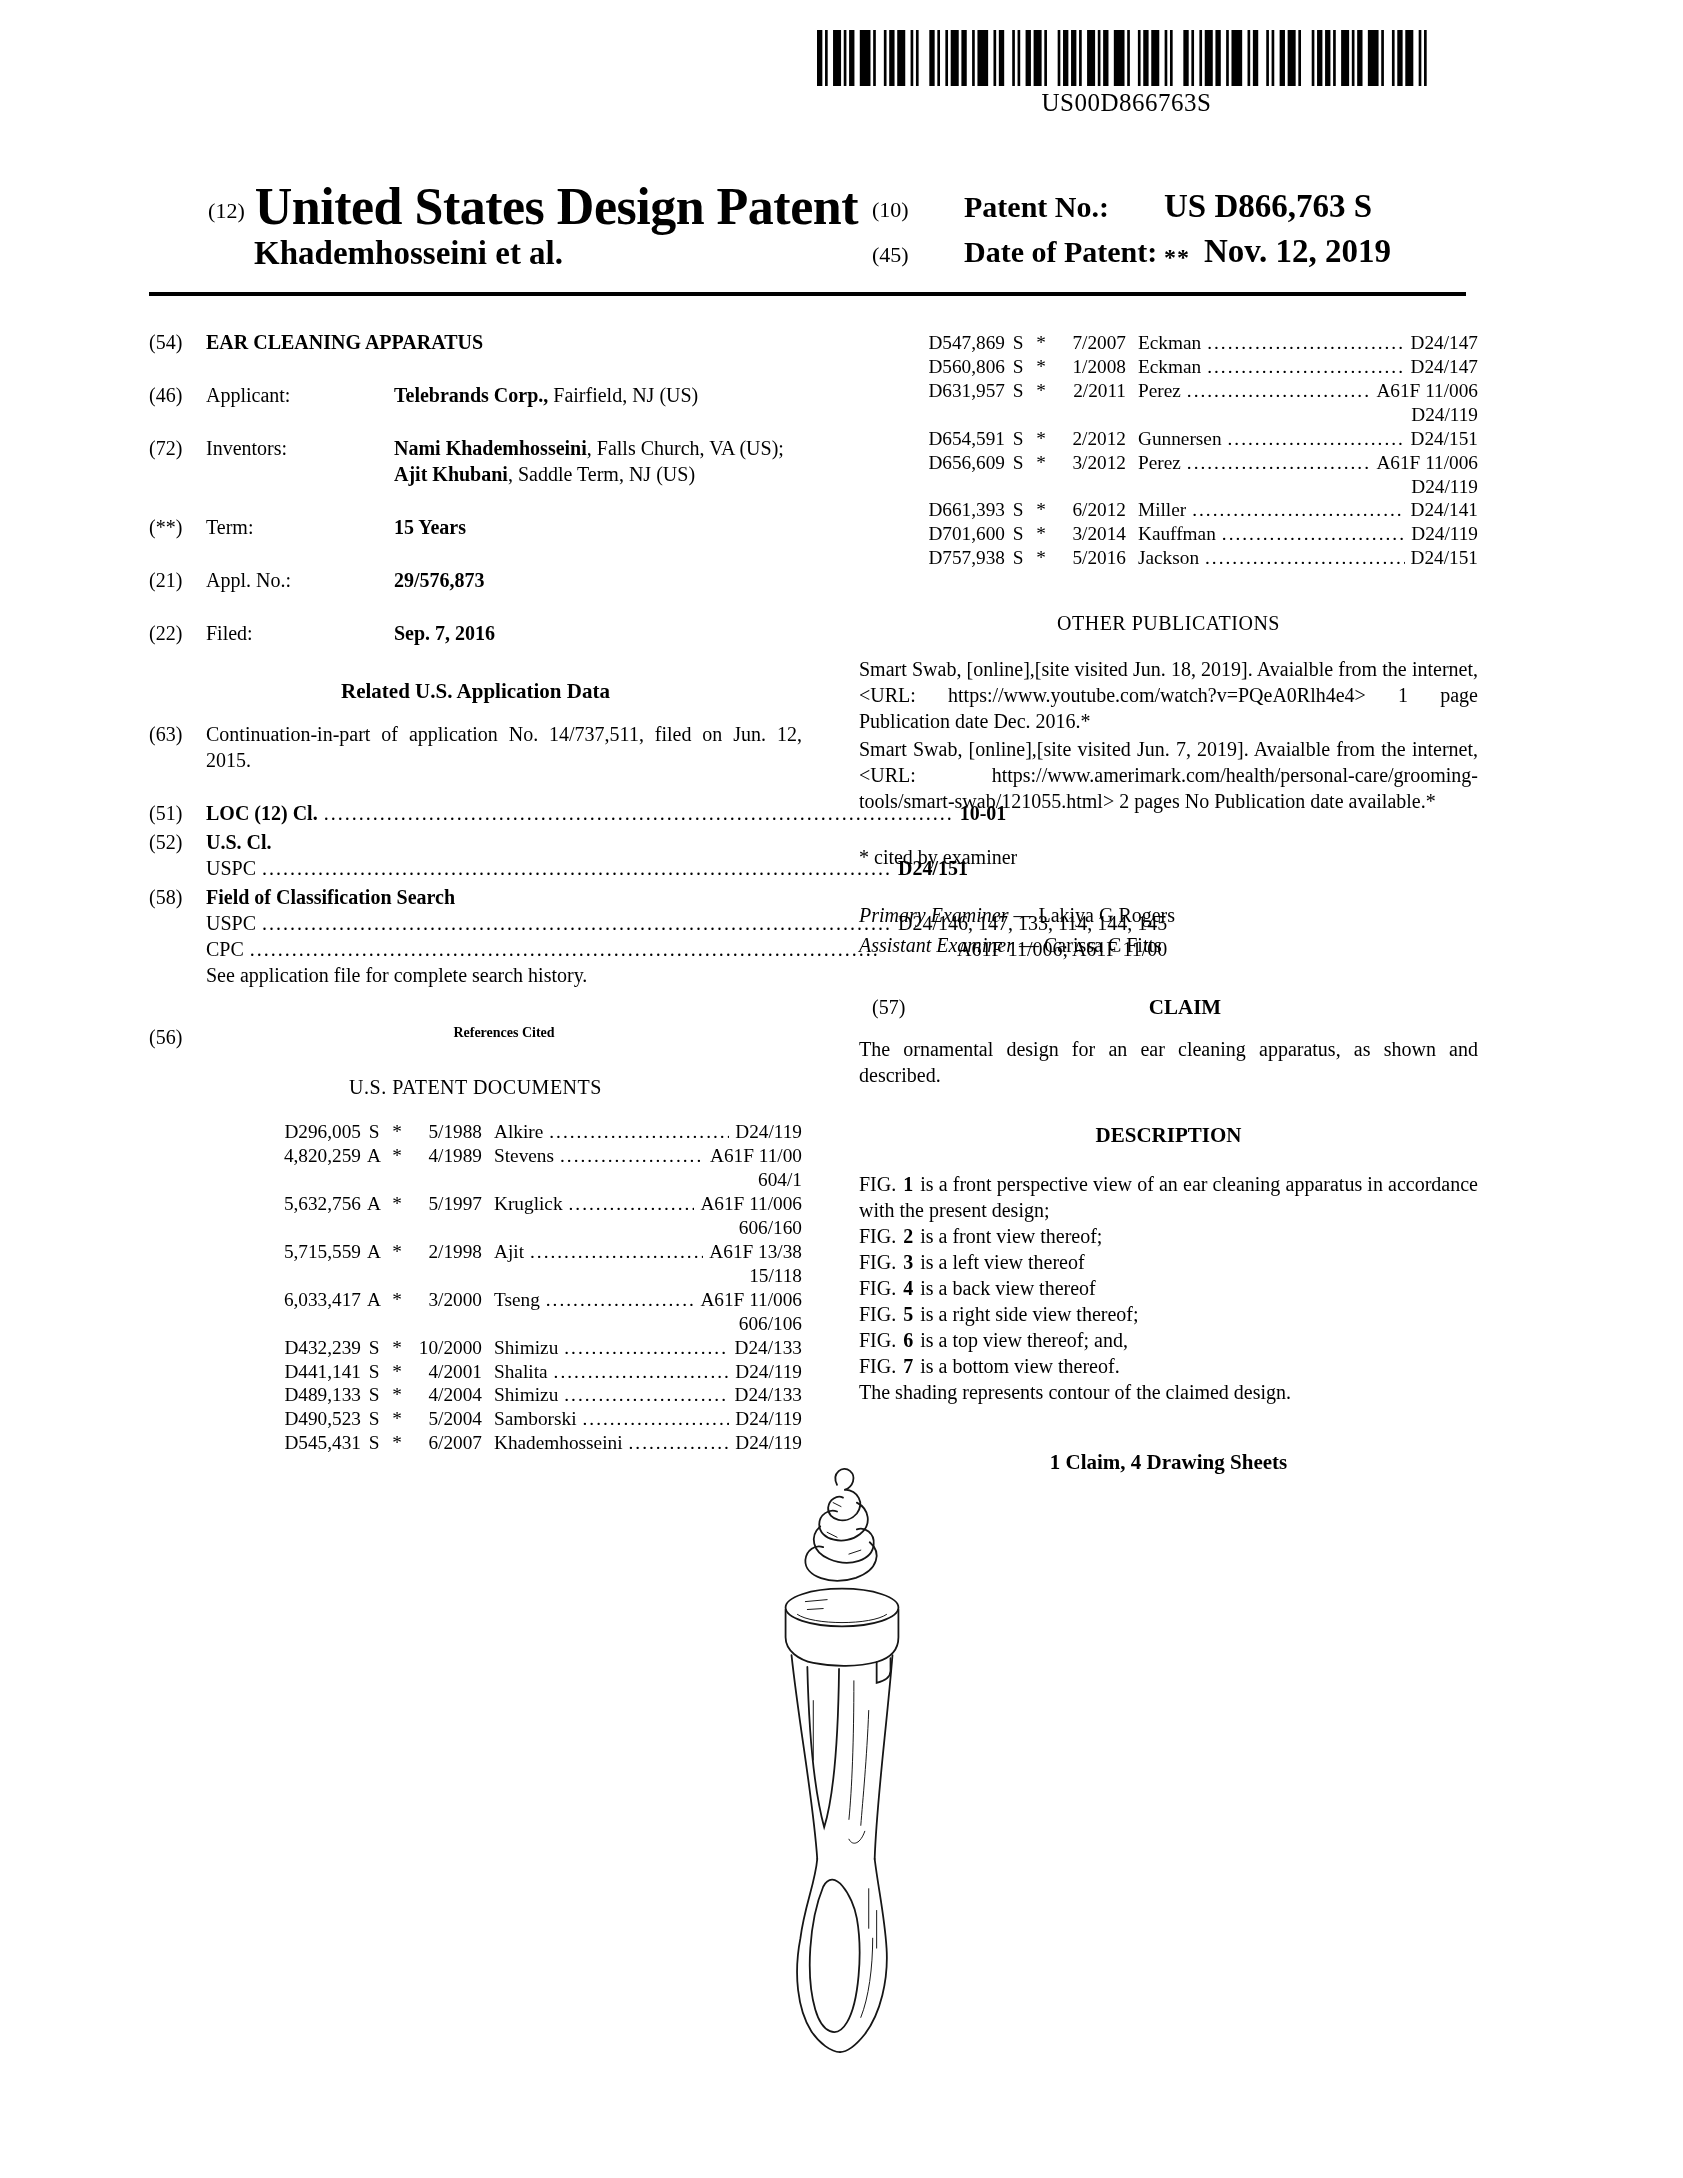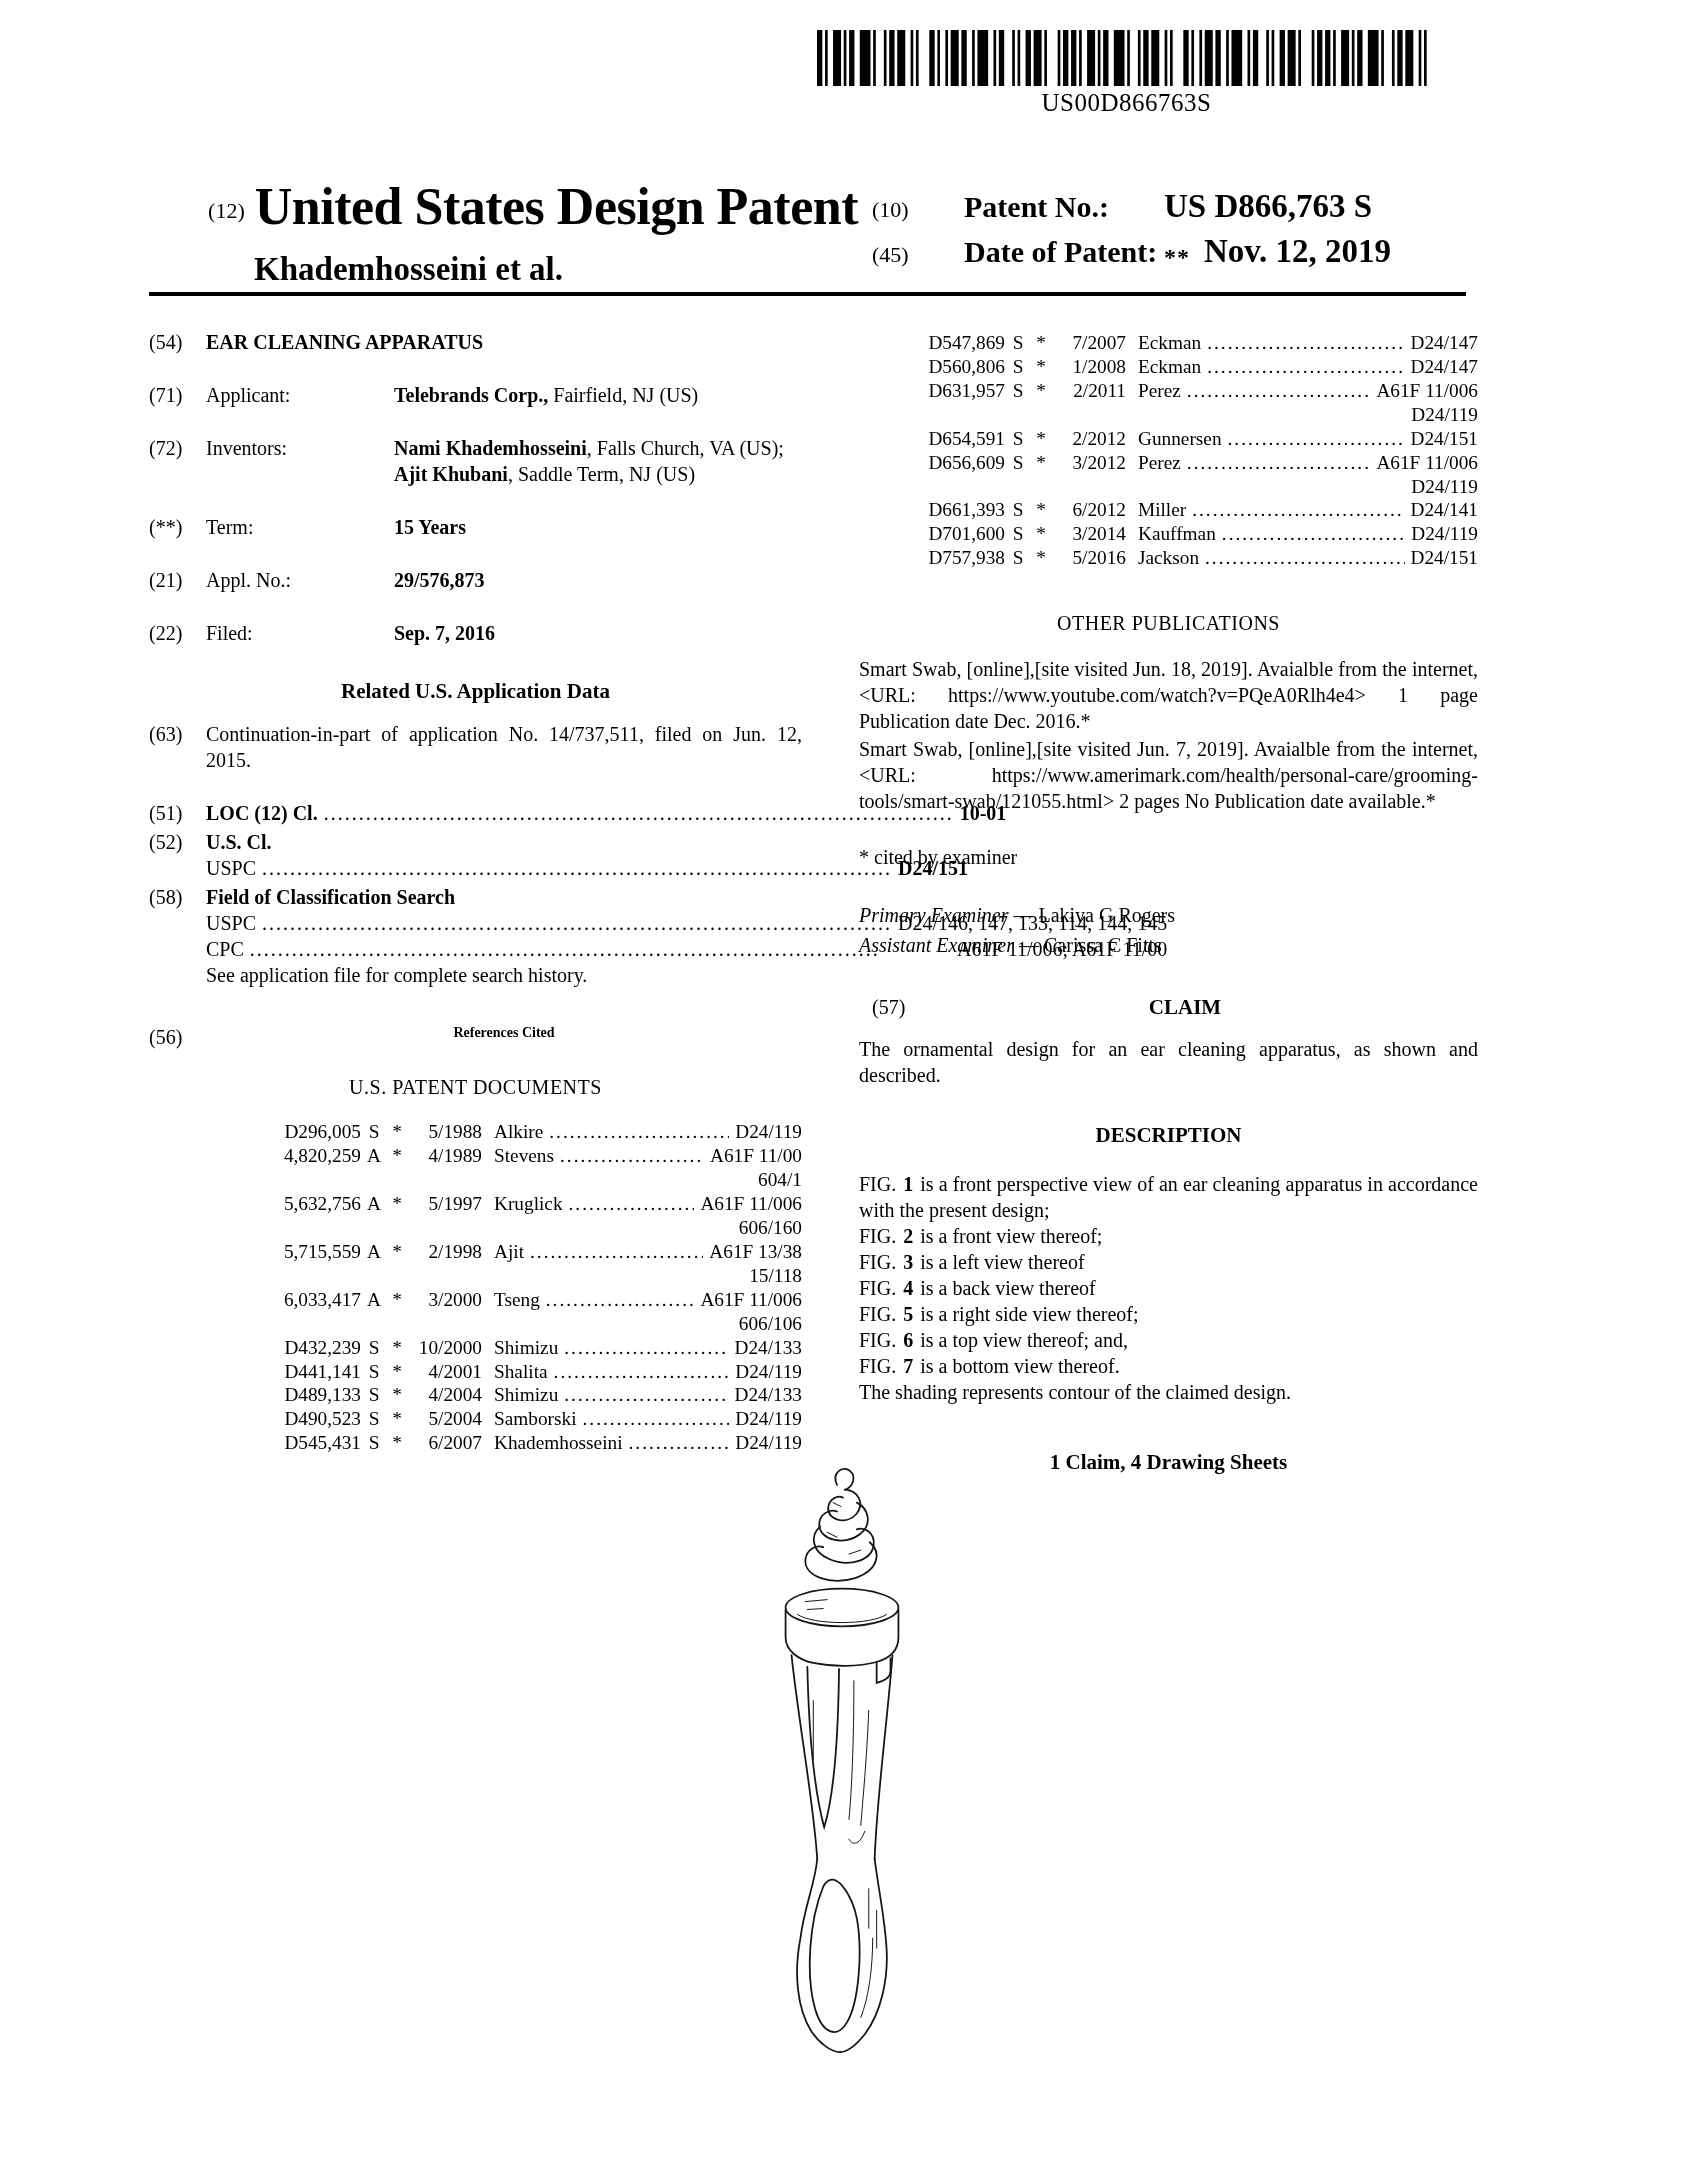--- a/index.html
+++ b/index.html
@@ -15,21 +15,21 @@
   .barcode-wrap{position:absolute;left:817px;top:30px;width:619px;text-align:center;}
   .barcode{width:619px;height:56px;display:block;}
   .barcode-text{font-size:25px;margin-top:3px;letter-spacing:0.5px;}
 
   
   .header{position:absolute;left:149px;top:180px;width:1317px;display:flex;justify-content:flex-end;gap:14px;}
   .h-left{}
   .h-title-row{display:flex;align-items:baseline;}
   .h-num{font-size:22px;margin-right:10px;position:relative;top:-6px;}
   .h-title{font-size:52px;font-weight:bold;letter-spacing:-0.5px;line-height:1.05;}
-  .h-sub{font-size:33px;font-weight:bold;margin-left:46px;margin-top:16px;}
+  .h-sub{font-size:33px;font-weight:bold;margin-left:46px;margin-top:0;}
   .h-right{width:594px;padding-top:8px;}
   .h-r-row{display:grid;grid-template-columns:44px 248px 1fr;align-items:baseline;margin-bottom:8px;}
   .h-r-num{font-size:22px;}
   .h-r-label{font-size:30px;font-weight:bold;margin-left:48px;}
   .h-r-value{font-size:33px;font-weight:bold;white-space:nowrap;}
   .h-stars{font-size:24px;font-weight:bold;letter-spacing:1px;margin-right:14px;position:relative;top:3px;}
 
   .rule{position:absolute;left:149px;top:292px;width:1317px;border-top:4px solid #000;}
 
   
@@ -192,21 +192,21 @@
 <div class="cols">
 
   <div class="col-left">
 
     <div class="field">
       <span class="f-num">(54)</span>
       <span class="b">EAR CLEANING APPARATUS</span>
     </div>
 
     <div class="field">
-      <span class="f-num">(71)</span>
+      <span class="f-num">(46)</span>
       <span class="lv">
         <span>Applicant:</span>
         <span><span class="b">Telebrands Corp.,</span><span> Fairfield, NJ (US)</span></span>
       </span>
     </div>
 
     <div class="field">
       <span class="f-num">(72)</span>
       <span class="lv">
         <span>Inventors:</span>

